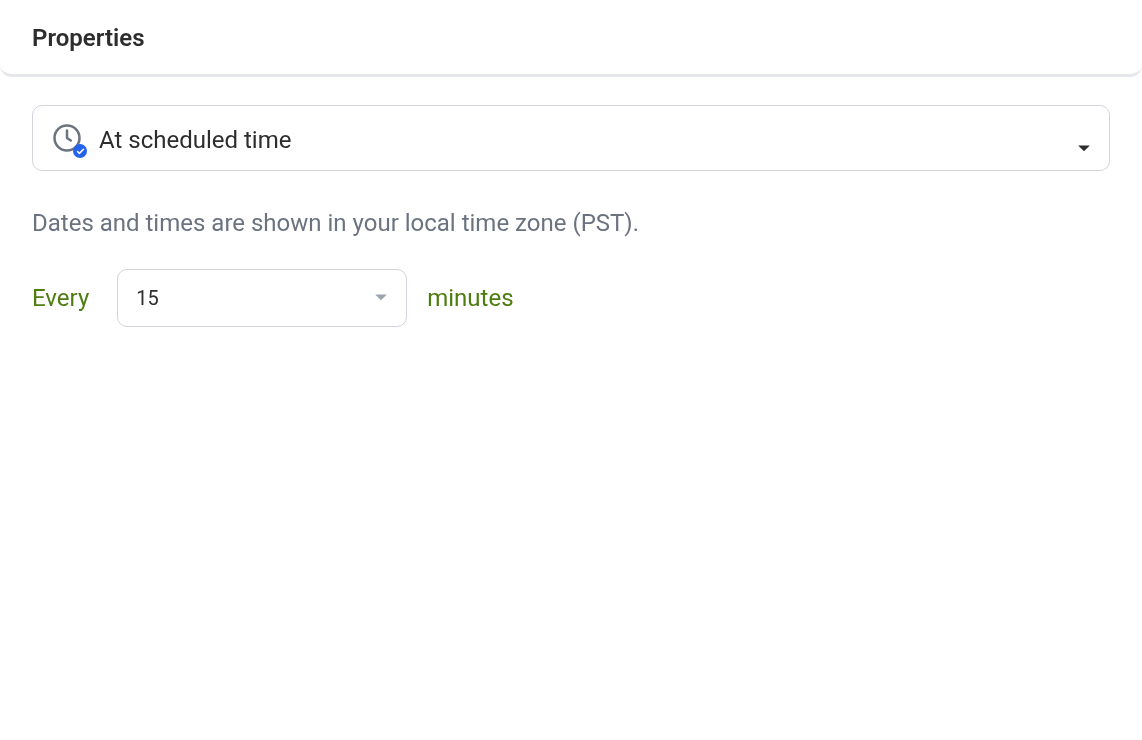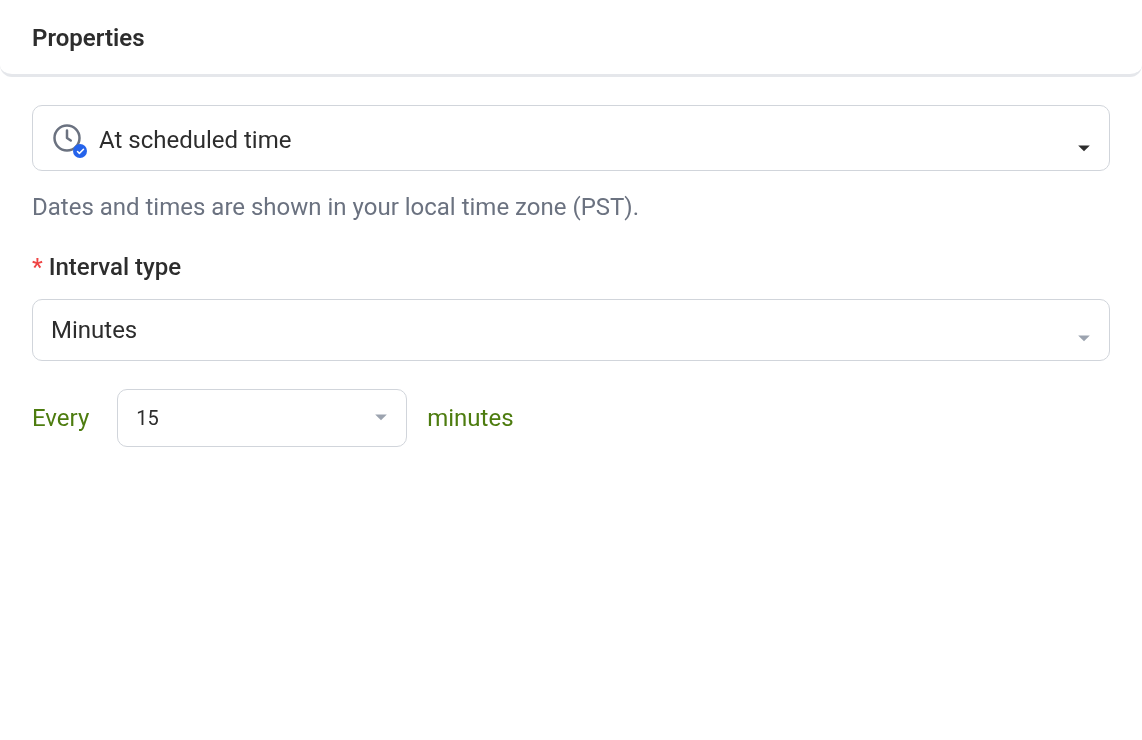--- a/index.html
+++ b/index.html
@@ -73,21 +73,21 @@
       align-items: center;
       justify-content: center;
       color: #4b5563;
     }
     .select-box.muted-caret .caret {
       color: #9ca3af;
     }
     .helper-text {
       font-size: 24px;
       color: #6b7280;
-      margin-top: 22px;
+      margin-top: 38px;
       margin-bottom: 32px;
       font-weight: 400;
     }
     .timing-row {
       display: flex;
       align-items: center;
       gap: 20px;
       margin-top: 18px;
     }
     .timing-text {
@@ -158,33 +158,20 @@
       <span class="value">At scheduled time</span>
       <span class="caret">
         <svg viewBox="0 0 12 8" width="14" height="10">
           <path d="M1 1 L6 6 L11 1 Z" fill="#2d2d2d"></path>
         </svg>
       </span>
     </div>
     <div class="helper-text">Dates and times are shown in your local time zone (PST).</div>
   </div>
 
-  <div class="field-group">
-    <div class="label">
-      <span class="required">*</span><span>Interval type</span>
-    </div>
-    <div class="select-box muted-caret">
-      <span class="value">Minutes</span>
-      <span class="caret">
-        <svg viewBox="0 0 12 8" width="14" height="10">
-          <path d="M1 1 L6 6 L11 1 Z" fill="#9ca3af"></path>
-        </svg>
-      </span>
-    </div>
-  </div>
 
   <div class="field-group">
     <div class="timing-row">
       <span class="timing-text">Every</span>
       <div class="small-select">
         <span class="value">15</span>
         <span class="caret">
           <svg viewBox="0 0 12 8" width="14" height="10">
             <path d="M1 1 L6 6 L11 1 Z" fill="#9ca3af"></path>
           </svg>

